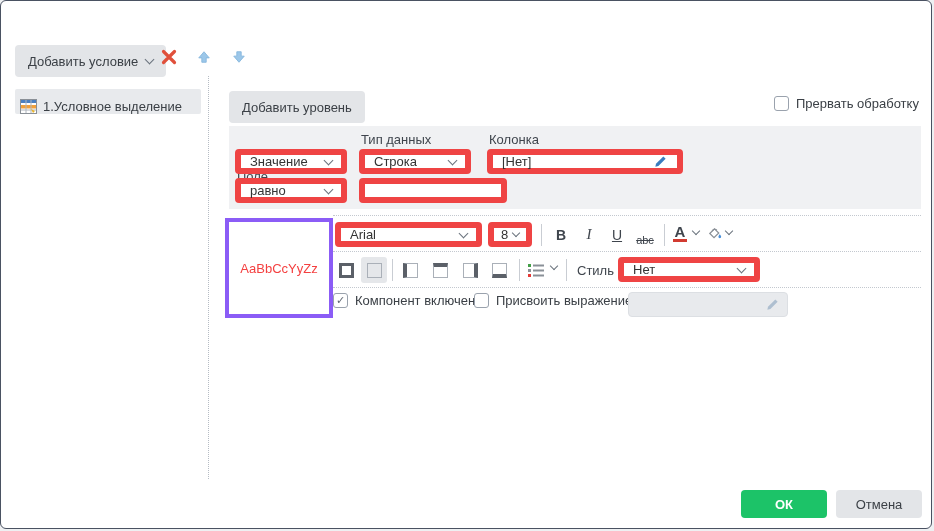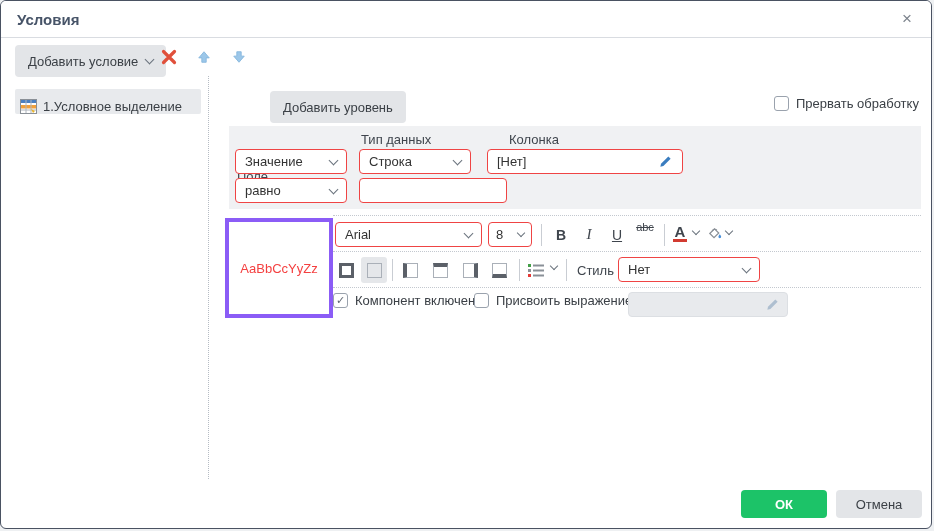--- a/index.html
+++ b/index.html
@@ -20,21 +20,21 @@
   .chev.sm{width:5px;height:5px;}
   .iconbtn{position:absolute;width:20px;height:20px;display:flex;align-items:center;justify-content:center;cursor:pointer;}
   
   .list-item{position:absolute;left:14px;top:88px;width:186px;height:25px;background:#e8eaed;
              border-radius:2px;display:flex;align-items:flex-end;gap:6px;padding-left:5px;box-sizing:border-box;cursor:pointer;}
   .list-item span.lbl{font-size:13px;color:#3b4046;}
   .vsep{position:absolute;left:207px;top:75px;height:403px;width:0;border-left:1px dotted #b6bcc4;}
   
   .formpanel{position:absolute;left:228px;top:125px;width:692px;height:83px;background:#f0f1f3;}
   .flabel{position:absolute;font-size:13px;color:#3f454d;}
-  .select,.field{position:absolute;height:25px;background:#fff;border:1px solid #ef4444;border-radius:4px;
+  .select,.field{position:absolute;height:25px;background:#fff;border:6px solid #ef4444;border-radius:4px;
           display:flex;align-items:center;justify-content:space-between;padding:0 9px;font-size:13px;
           color:#333;box-sizing:border-box;cursor:pointer;}
   .field{cursor:text;}
   .hdots{position:absolute;height:0;border-top:1px dotted #c3c8cf;}
   
   .preview{position:absolute;left:224px;top:217px;width:100px;height:92px;border:4px solid #8b5cf6;
            background:#fff;display:flex;align-items:center;justify-content:center;}
   .preview span{font-size:13px;color:#f44040;}
   
   .fmtbtn{position:absolute;height:25px;display:flex;align-items:center;justify-content:center;
@@ -61,24 +61,20 @@
   .ok{position:absolute;left:740px;top:489px;width:86px;height:28px;background:#1cc368;color:#fff;
       border:none;border-radius:4px;font-size:13px;font-weight:bold;cursor:pointer;font-family:"Liberation Sans",sans-serif;}
   .cancel{position:absolute;left:835px;top:489px;width:86px;height:28px;background:#e3e5e8;color:#3b4046;
       border:none;border-radius:4px;font-size:13px;cursor:pointer;font-family:"Liberation Sans",sans-serif;}
 </style>
 </head>
 <body>
 
 <div class="dialog">
 
-  <div class="titlebar">
-    <span class="title">Условия</span>
-    <span class="close">×</span>
-  </div>
 
   <button class="btn-gray" style="left:14px;top:44px;height:24px;">
     <span>Добавить условие</span>
     <span class="chev"></span>
   </button>
   <span class="iconbtn" style="left:158px;top:46px;">
     <svg width="16" height="16" viewBox="0 0 16 16">
       <path d="M2.5 2.5 L13.5 13.5 M13.5 2.5 L2.5 13.5" stroke="#e0503b" stroke-width="3.2" stroke-linecap="round" fill="none"></path>
     </svg>
   </span>
@@ -100,33 +96,33 @@
       <rect x="1" y="6" width="15" height="3.5" fill="#f0a03c"></rect>
       <line x1="6" y1="1" x2="6" y2="14" stroke="#b0b6bd"></line>
       <line x1="11" y1="1" x2="11" y2="14" stroke="#b0b6bd"></line>
       <line x1="1" y1="11" x2="16" y2="11" stroke="#b0b6bd"></line>
       <path d="M11 10 l4 2 -2 2 z" fill="#e8b32a"></path>
     </svg>
     <span class="lbl">1.Условное выделение</span>
   </div>
   <div class="vsep"></div>
 
-  <button class="btn-gray" style="left:228px;top:90px;height:26px;margin-left:41px;">
+  <button class="btn-gray" style="left:228px;top:90px;height:26px;">
     <span>Добавить уровень</span>
   </button>
 
   <div class="cbrow" style="left:773px;top:95px;">
     <span class="cb"></span>
     <span>Прервать обработку</span>
   </div>
 
   <div class="formpanel"></div>
   <span class="flabel" style="left:236px;top:131px;margin-top:37px;">Поле</span>
   <span class="flabel" style="left:360px;top:131px;">Тип данных</span>
-  <span class="flabel" style="left:488px;top:131px;margin-left:20px;">Колонка</span>
+  <span class="flabel" style="left:488px;top:131px;">Колонка</span>
 
   <div class="select" style="left:234px;top:148px;width:112px;">
     <span>Значение</span>
     <span class="chev"></span>
   </div>
   <div class="select" style="left:358px;top:148px;width:112px;">
     <span>Строка</span>
     <span class="chev"></span>
   </div>
   <div class="field" style="left:486px;top:148px;width:196px;">
@@ -163,21 +159,21 @@
   <div class="tsep" style="left:540px;top:223px;"></div>
   <button class="fmtbtn" style="left:548px;top:221px;width:24px;font-weight:bold;">
     <span>B</span>
   </button>
   <button class="fmtbtn" style="left:576px;top:221px;width:24px;font-style:italic;font-family:'Liberation Serif',serif;font-size:15px;">
     <span>I</span>
   </button>
   <button class="fmtbtn" style="left:604px;top:221px;width:24px;text-decoration:underline;">
     <span>U</span>
   </button>
-  <button class="fmtbtn" style="left:630px;top:213px;width:28px;font-size:11px;text-decoration:line-through;">
+  <button class="fmtbtn" style="left:630px;top:226px;width:28px;font-size:11px;text-decoration:line-through;">
     <span>abc</span>
   </button>
   <div class="tsep" style="left:663px;top:223px;"></div>
   <button class="fmtbtn" style="left:669px;top:220px;width:20px;font-weight:bold;font-size:15px;flex-direction:column;line-height:14px;">
     <span>A</span>
     <span style="width:14px;height:3px;background:#d23b31;display:block;"></span>
   </button>
   <span class="chev sm" style="position:absolute;left:692px;top:230px;"></span>
   <span class="iconbtn" style="left:703px;top:222px;">
     <svg width="17" height="16" viewBox="0 0 18 16">

